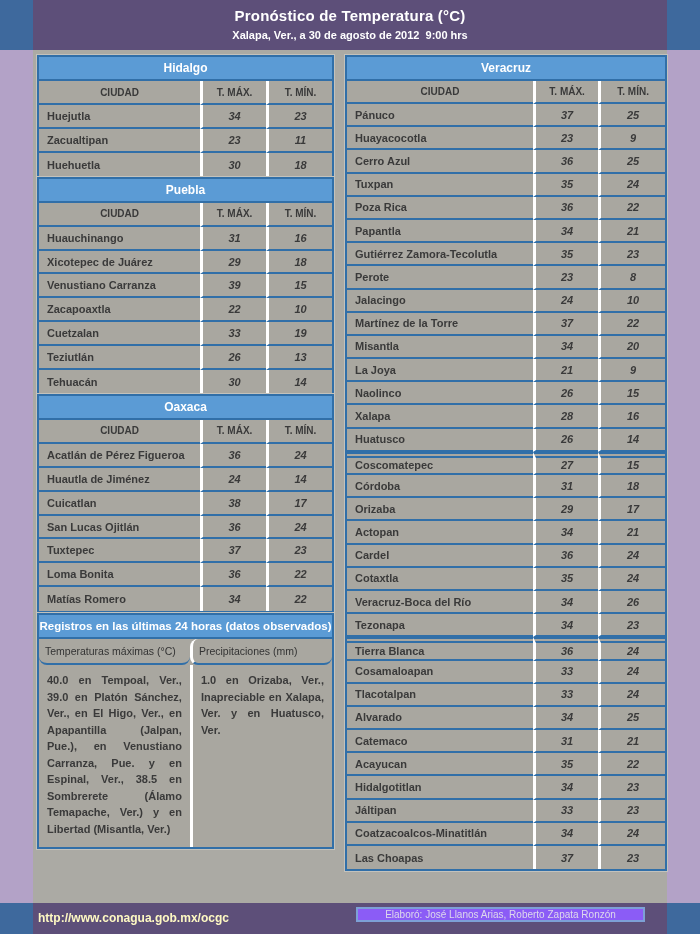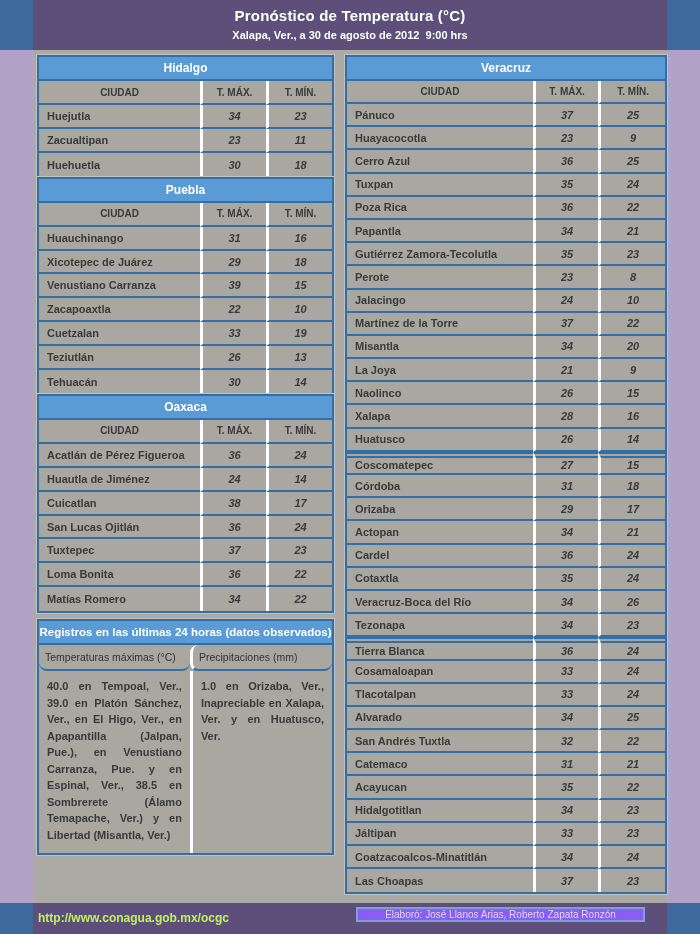--- a/index.html
+++ b/index.html
@@ -32,35 +32,35 @@
   .right-t tr.cols th { height:23px; }   .right-t td { height:23.2px; }
   .state-table tr.cols th + th, .state-table td + td { border-left:3px solid #fff; }
   .state-table td { border-bottom:2px solid var(--bord,#316fa8); vertical-align:middle; }
   .state-table tbody tr:last-child td { border-bottom:0; }
   td.city { font-weight:bold; color:#3a3a3a; font-size:11px; text-align:left; padding-left:8px; }
   td.val  { font-weight:bold; font-style:italic; color:#3a3a3a; font-size:11px; text-align:center; }
   tr.gap-before td { border-top:6px double var(--bord,#316fa8); }
   .left-t + .left-t { margin-top:-2px; }
 
   
-  .registros { width:100%; margin-top:6px; border-collapse:separate; border-spacing:0;
+  .registros { width:100%; border-collapse:separate; border-spacing:0;
                border:2px solid var(--bord,#316fa8); background:var(--cell,#a9a7a0);
                box-shadow:0 0 0 1px #c3c2bc; }
   .registros th.rtitle { background:var(--tblue,#5b9bd5); color:#fff; font-weight:bold; font-size:11.5px;
                          height:24px; text-align:center; border-bottom:2px solid var(--bord,#316fa8); }
   .registros th.rhead { font-size:10.5px; font-weight:normal; color:#333; text-align:left;
                         padding:5px 6px; height:26px; border-bottom:2px solid var(--bord,#316fa8);border-radius:8px; }
   .registros th.rhead + th.rhead, .registros td + td { border-left:3px solid #fff; }
   .registros td { vertical-align:top; font-size:11px; font-weight:bold; color:#3a3a3a;
                   text-align:justify; padding:7px 8px; height:182px; line-height:1.5; }
 
   
   .bottombar { position:absolute; bottom:0; left:0; width:700px; height:31px; background:var(--purple,#5d4f79); }
   .url { position:absolute; left:38px; top:0; height:31px; line-height:31px;
-         color:#bef264; font-weight:bold; font-size:12px; }
+         color:#fef9c3; font-weight:bold; font-size:12px; }
   .credit-box { position:absolute; left:356px; top:4px; width:289px; height:15px;
                 background:#8b5cf6; border:2px solid #7da0d6;
                 display:flex; align-items:center; justify-content:center; }
   .credit-text { color:#ded9ec; font-size:10px; }
 </style>
 </head>
 <body>
 
 <div class="page">
 
@@ -389,25 +389,20 @@
                 <td class="city">Tlacotalpan</td>
                 <td class="val">33</td>
                 <td class="val">24</td>
               </tr>
               <tr>
                 <td class="city">Alvarado</td>
                 <td class="val">34</td>
                 <td class="val">25</td>
               </tr>
               <tr>
-                <td class="city">San Andrés Tuxtla</td>
-                <td class="val">32</td>
-                <td class="val">22</td>
-              </tr>
-              <tr>
                 <td class="city">Catemaco</td>
                 <td class="val">31</td>
                 <td class="val">21</td>
               </tr>
               <tr>
                 <td class="city">Acayucan</td>
                 <td class="val">35</td>
                 <td class="val">22</td>
               </tr>
               <tr>

